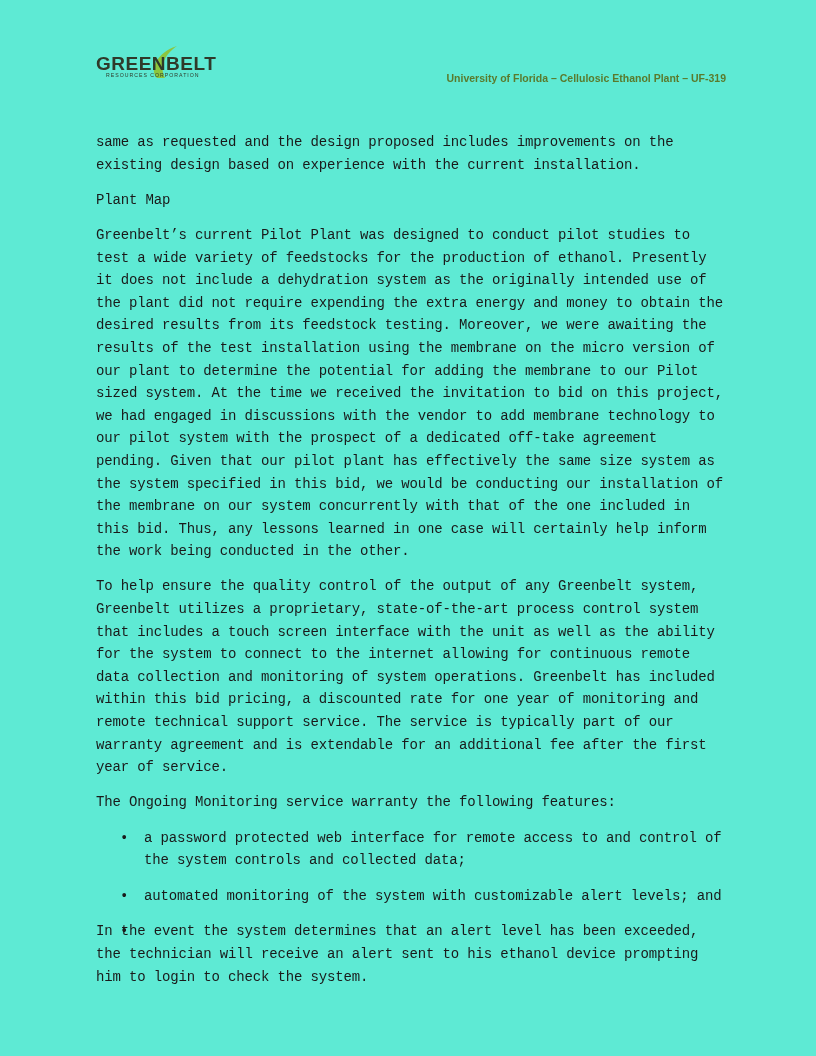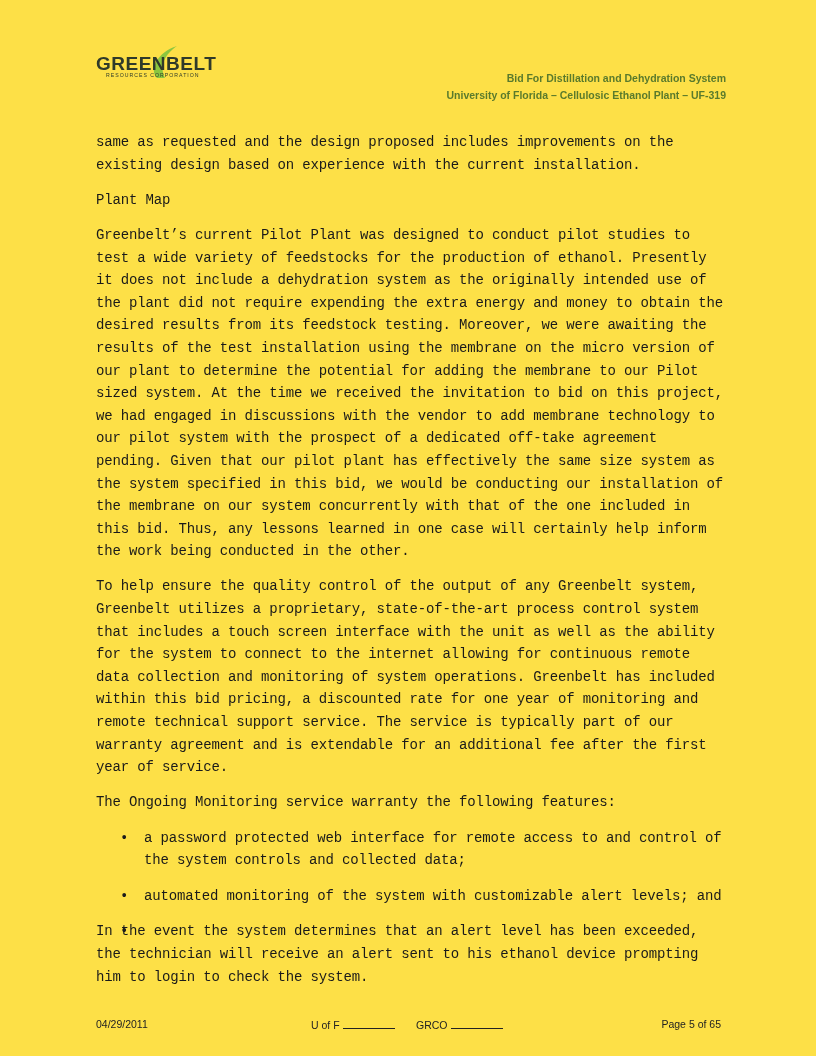--- a/index.html
+++ b/index.html
@@ -1,17 +1,17 @@
 <!DOCTYPE html>
 <html><head>
   <meta charset="utf-8">
   <style>
     html, body { margin: 0; padding: 0; background: #ffffff; }
     body { width: 816px; height: 1056px; position: relative; overflow: hidden; }
-    .page { position: absolute; left: 0; top: 0; width: 816px; height: 1056px; background: #fde047; }
+    .page { position: absolute; left: 0; top: 0; width: 816px; height: 1056px; background: #5eead4; }
 
     .logo { position: absolute; left: 95px; top: 44px; width: 140px; height: 40px; }
     .logo svg { display: block; }
 
     .header-right {
       position: absolute; right: 90px; top: 70px; text-align: right;
       font-family: "Liberation Sans", sans-serif; font-size: 10.5px; font-weight: bold;
       color: #5a7a2c; line-height: 17px;
     }
 
@@ -42,21 +42,20 @@
 
   <div class="logo">
     <svg width="140" height="40" viewBox="0 0 140 40">
       <path d="M62 34 C 54 26, 62 8, 82 2 C 70 10, 64 22, 70 34 Z" fill="#8cc63f"></path>
       <text x="1" y="26" font-family="Liberation Sans, sans-serif" font-weight="bold" font-size="19" fill="#2f3a2a" letter-spacing="0.5">GREENBELT</text>
       <text x="11" y="33" font-family="Liberation Sans, sans-serif" font-size="5.2" fill="#2f3a2a" letter-spacing="1">RESOURCES CORPORATION</text>
     </svg>
   </div>
 
   <div class="header-right">
-    <div>Bid For Distillation and Dehydration System</div>
     <div>University of Florida – Cellulosic Ethanol Plant – UF-319</div>
   </div>
 
   <div class="body">
     <p>same as requested and the design proposed includes improvements on the existing design based on experience with the current installation.</p>
     <p>Plant Map</p>
     <p>Greenbelt’s current Pilot Plant was designed to conduct pilot studies to test a wide variety of feedstocks for the production of ethanol.  Presently it does not include a dehydration system as the originally intended use of the plant did not require expending the extra energy and money to obtain the desired results from its feedstock testing.  Moreover, we were awaiting the results of the test installation using the membrane on the micro version of our plant to determine the potential for adding the membrane to our Pilot sized system.  At the time we received the invitation to bid on this project, we had engaged in discussions with the vendor to add membrane technology to our pilot system with the prospect of a dedicated off-take agreement pending.  Given that our pilot plant has effectively the same size system as the system specified in this bid, we would be conducting our installation of the membrane on our system concurrently with that of the one included in this bid.  Thus, any lessons learned in one case will certainly help inform the work being conducted in the other.</p>
     <p>To help ensure the quality control of the output of any Greenbelt system, Greenbelt utilizes a proprietary, state-of-the-art process control system that includes a touch screen interface with the unit as well as the ability for the system to connect to the internet allowing for continuous remote data collection and monitoring of system operations.  Greenbelt has included within this bid pricing, a discounted rate for one year of monitoring and remote technical support service.  The service is typically part of our warranty agreement and is extendable for an additional fee after the first year of service.</p>
     <p>The Ongoing Monitoring service warranty the following features:</p>
     <ul>
@@ -68,24 +67,14 @@
         <span class="bullet">•</span>
         <span>automated monitoring of the system with customizable alert levels; and</span>
       </li>
       <li>
         <span class="bullet">•</span>
       </li>
     </ul>
     <p>In the event the system determines that an alert level has been exceeded, the technician will receive an alert sent to his ethanol device prompting him to login to check the system.</p>
   </div>
 
-  <div class="footer">
-    <span class="date">04/29/2011</span>
-    <span class="sig1">
-      <span>U of F</span><span class="line"></span>
-    </span>
-    <span class="sig2">
-      <span>GRCO</span><span class="line"></span>
-    </span>
-    <span class="pg">Page 5 of 65</span>
-  </div>
 
 </div>
 
 </body></html>

